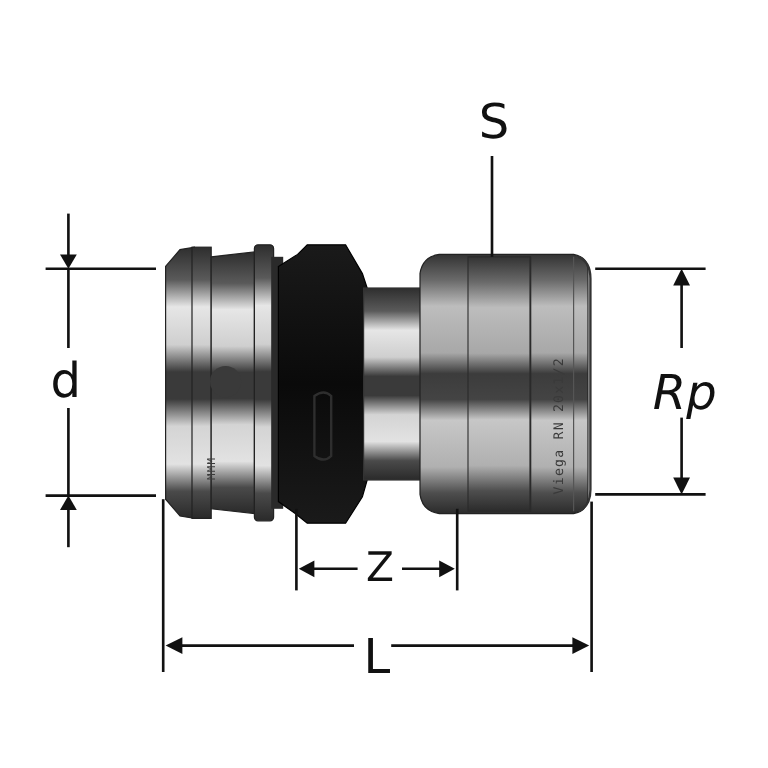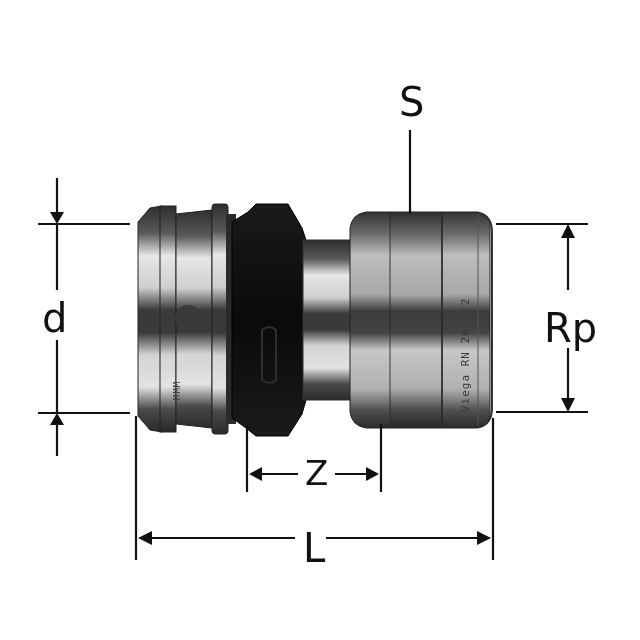--- a/index.html
+++ b/index.html
@@ -1,21 +1,21 @@
 <!DOCTYPE html>
 <html><head>
   <meta charset="utf-8">
   <style>
     html, body { margin: 0; padding: 0; background: #ffffff; }
     body { width: 640px; height: 640px; position: relative; overflow: hidden; font-family: "DejaVu Sans", sans-serif; }
     #stage { position: absolute; left: 0; top: 0; width: 640px; height: 640px; }
     .label { position: absolute; color: #111; font-family: "DejaVu Sans", sans-serif; font-size: 40px; line-height: 1; background: #fff; }
     #lbl-s { left: 399px; top: 82px; }
     #lbl-d { left: 42px; top: 298px; }
-    #lbl-rp { left: 544px; top: 308px; }
+    #lbl-rp { left: 544px; top: 308px; font-style: italic; }
     #lbl-z { left: 305px; top: 456px; font-size: 34px; }
     #lbl-l { left: 303px; top: 528px; }
     .stamp { position: absolute; font-family: "DejaVu Sans Mono", monospace; font-size: 11px; color: #3a3a3a; transform: rotate(-90deg); transform-origin: left top; white-space: nowrap; letter-spacing: 1px; }
     #stamp-main { left: 459px; top: 412px; }
     #stamp-left { left: 172px; top: 400px; font-size: 9px; }
   </style>
 </head>
 <body>
 
 <div id="stage">

